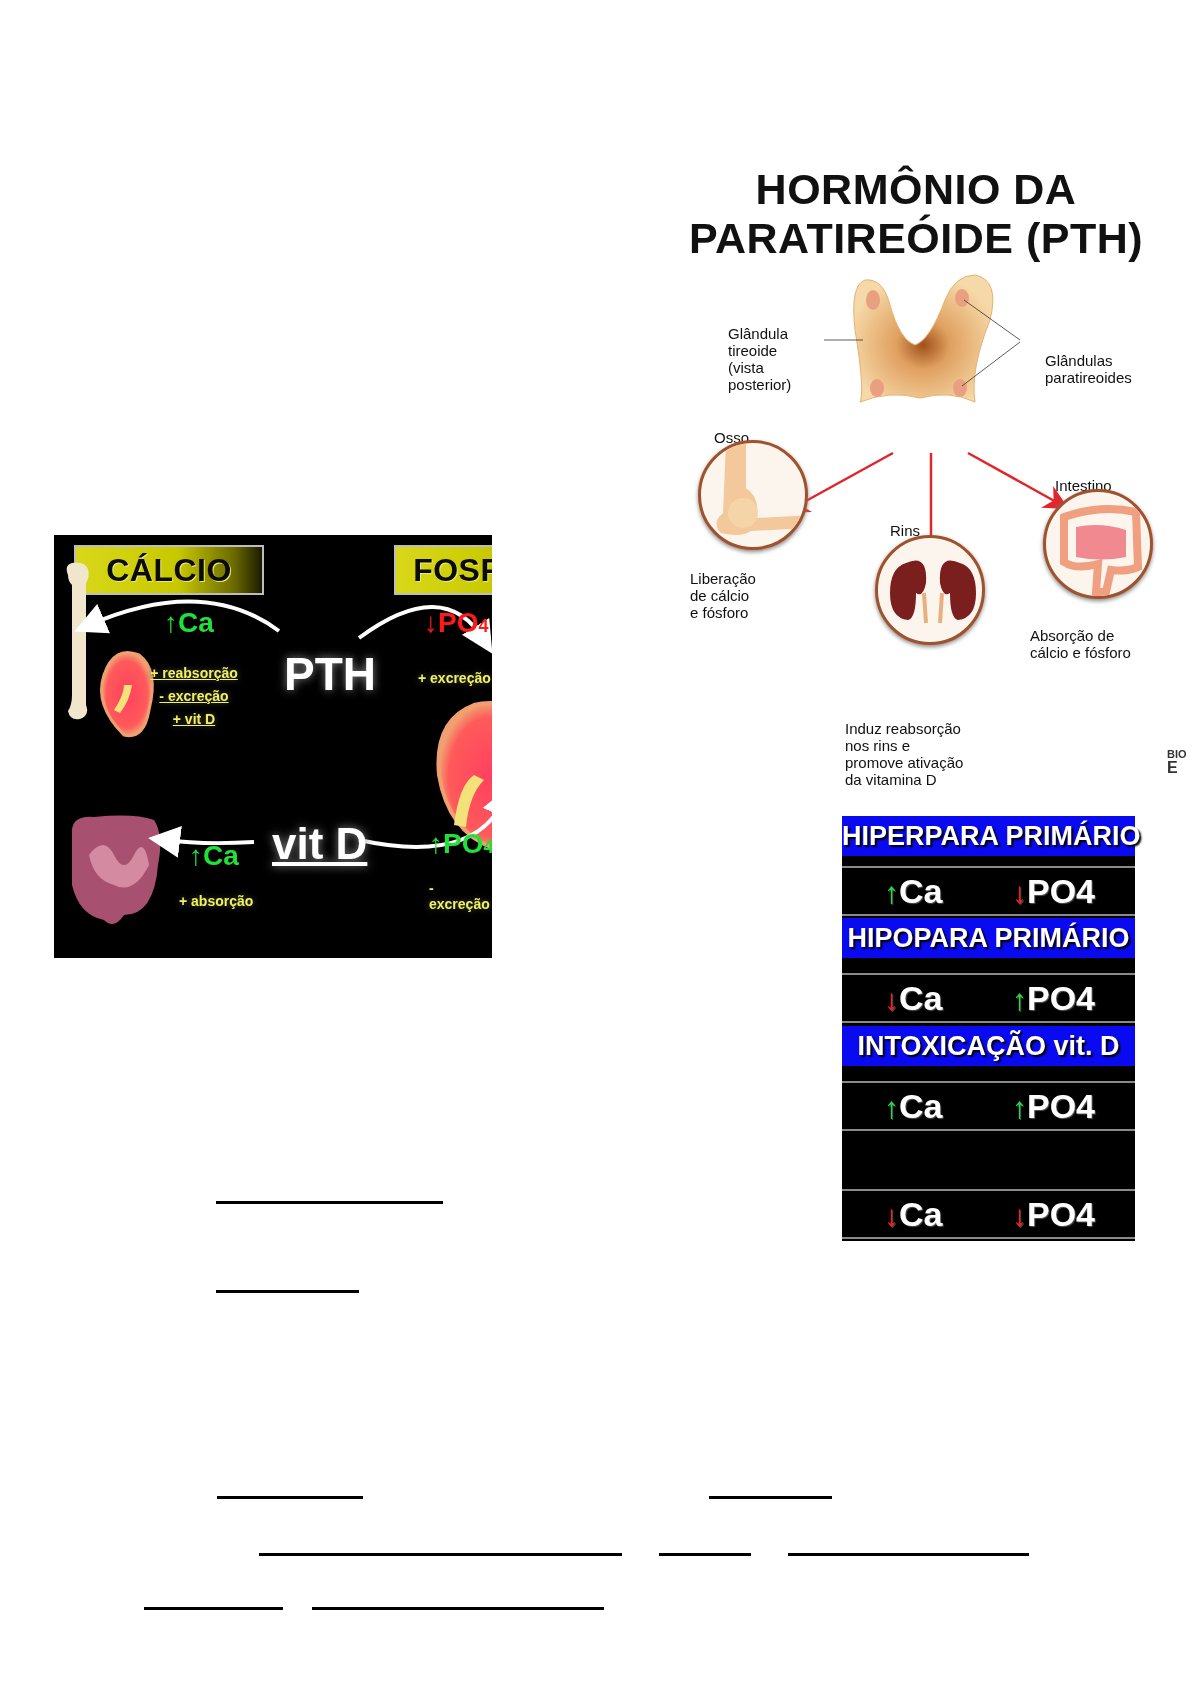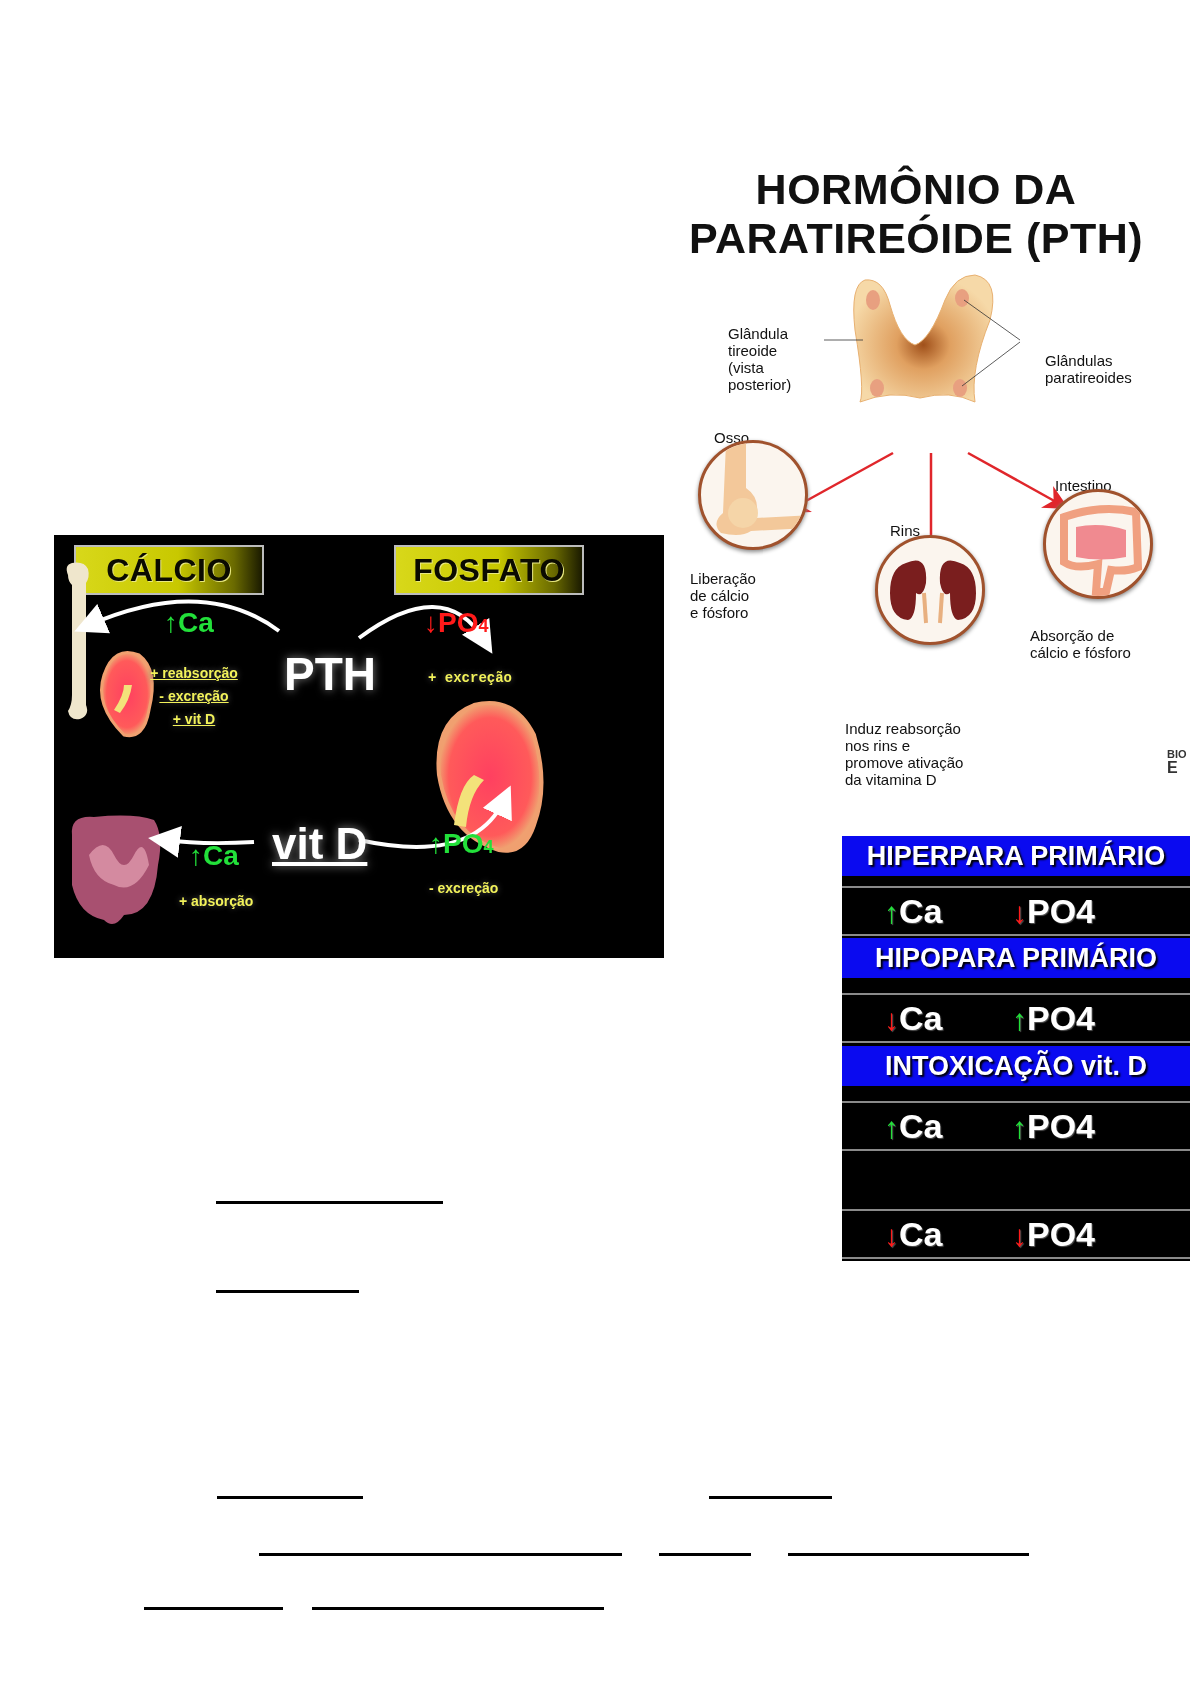--- a/index.html
+++ b/index.html
@@ -1,37 +1,37 @@
 <!DOCTYPE html>
 <html><head>
 <meta charset="utf-8">
 <style>
   html,body{margin:0;padding:0;background:#ffffff;}
   body{width:1192px;height:1684px;position:relative;overflow:hidden;font-family:"Liberation Sans",sans-serif;}
   .abs{position:absolute;}
 
   
-  #pth-diagram{left:54px;top:535px;width:610px;height:423px;background:#000;overflow:hidden;}
+  #pth-diagram{left:54px;top:535px;width:438px;height:423px;background:#000;overflow:hidden;}
   .yel-label{position:absolute;height:50px;background:linear-gradient(90deg,#d8d81a 0%,#c8c800 55%,#6a6a00 85%,#1a1a00 100%);border:2px solid #bdbdbd;box-sizing:border-box;color:#0b0b00;font-weight:bold;font-size:32px;line-height:46px;text-align:center;letter-spacing:0.5px;text-shadow:1px 1px 0 #e8e880;}
   #label-calcio{left:20px;top:10px;width:190px;}
   #label-fosfato{left:340px;top:10px;width:190px;}
   .green{color:#22e03a;}
   .red{color:#ff1a1a;}
   .yellow-txt{color:#f2f25a;font-weight:bold;font-size:14px;text-shadow:0 0 6px #555;}
   .big-white{color:#fff;font-weight:bold;text-shadow:0 0 10px #888;}
   .ca-label{font-weight:bold;font-size:28px;}
   .sub{font-size:18px;}
 
   
   .title-line{position:absolute;left:640px;width:552px;text-align:center;font-weight:bold;font-size:43px;color:#111;letter-spacing:0.5px;}
   .gl-label{position:absolute;font-size:15px;color:#111;text-align:left;line-height:17px;}
   .circle{position:absolute;width:110px;height:110px;border-radius:50%;background:#fbf5ee;border:3px solid #a0522d;box-shadow:0 2px 4px #888;box-sizing:border-box;overflow:hidden;}
 
   
-  #disorder-table{left:842px;top:836px;width:348px;height:425px;background:#000;}
+  #disorder-table{left:842px;top:816px;width:293px;height:425px;background:#000;}
   .t-head{position:absolute;left:0;width:100%;height:40px;background:#0a0af0;color:#fff;font-weight:bold;font-size:27px;line-height:40px;text-align:center;text-shadow:2px 2px 2px #000;white-space:nowrap;}
   .t-row{position:absolute;left:0;width:100%;height:50px;border-top:2px solid #8a8a8a;border-bottom:2px solid #8a8a8a;box-sizing:border-box;color:#fff;font-weight:bold;font-size:34px;line-height:46px;text-shadow:1px 1px 1px #555;}
   .t-row .c1{position:absolute;left:42px;}
   .t-row .c2{position:absolute;left:170px;}
   .arr{font-size:30px;}
 
   
   .blank{position:absolute;height:3px;background:#000;}
 </style>
 </head>
@@ -83,21 +83,21 @@
   </div>
   <div class="abs yellow-txt" style="left:85px;top:127px;text-align:center;width:110px;line-height:23px;text-decoration:underline;">
     <div>+ reabsorção</div>
     <div>- excreção</div>
     <div>+ vit D</div>
   </div>
 
   <div class="abs ca-label red" style="left:370px;top:72px;">
     <span>↓</span><span>PO</span><span class="sub">4</span>
   </div>
-  <div class="abs yellow-txt" style="left:374px;top:135px;font-family:Liberation Mono, monospace;">+ excreção</div>
+  <div class="abs yellow-txt" style="left:364px;top:135px;">+ excreção</div>
 
   <div class="abs big-white" style="left:230px;top:112px;font-size:46px;">PTH</div>
 
   <div class="abs big-white" style="left:218px;top:284px;font-size:44px;text-decoration:underline;">vit D</div>
 
   <div class="abs ca-label green" style="left:135px;top:305px;">
     <span>↑</span><span>Ca</span>
   </div>
   <div class="abs yellow-txt" style="left:125px;top:358px;">+ absorção</div>
 

